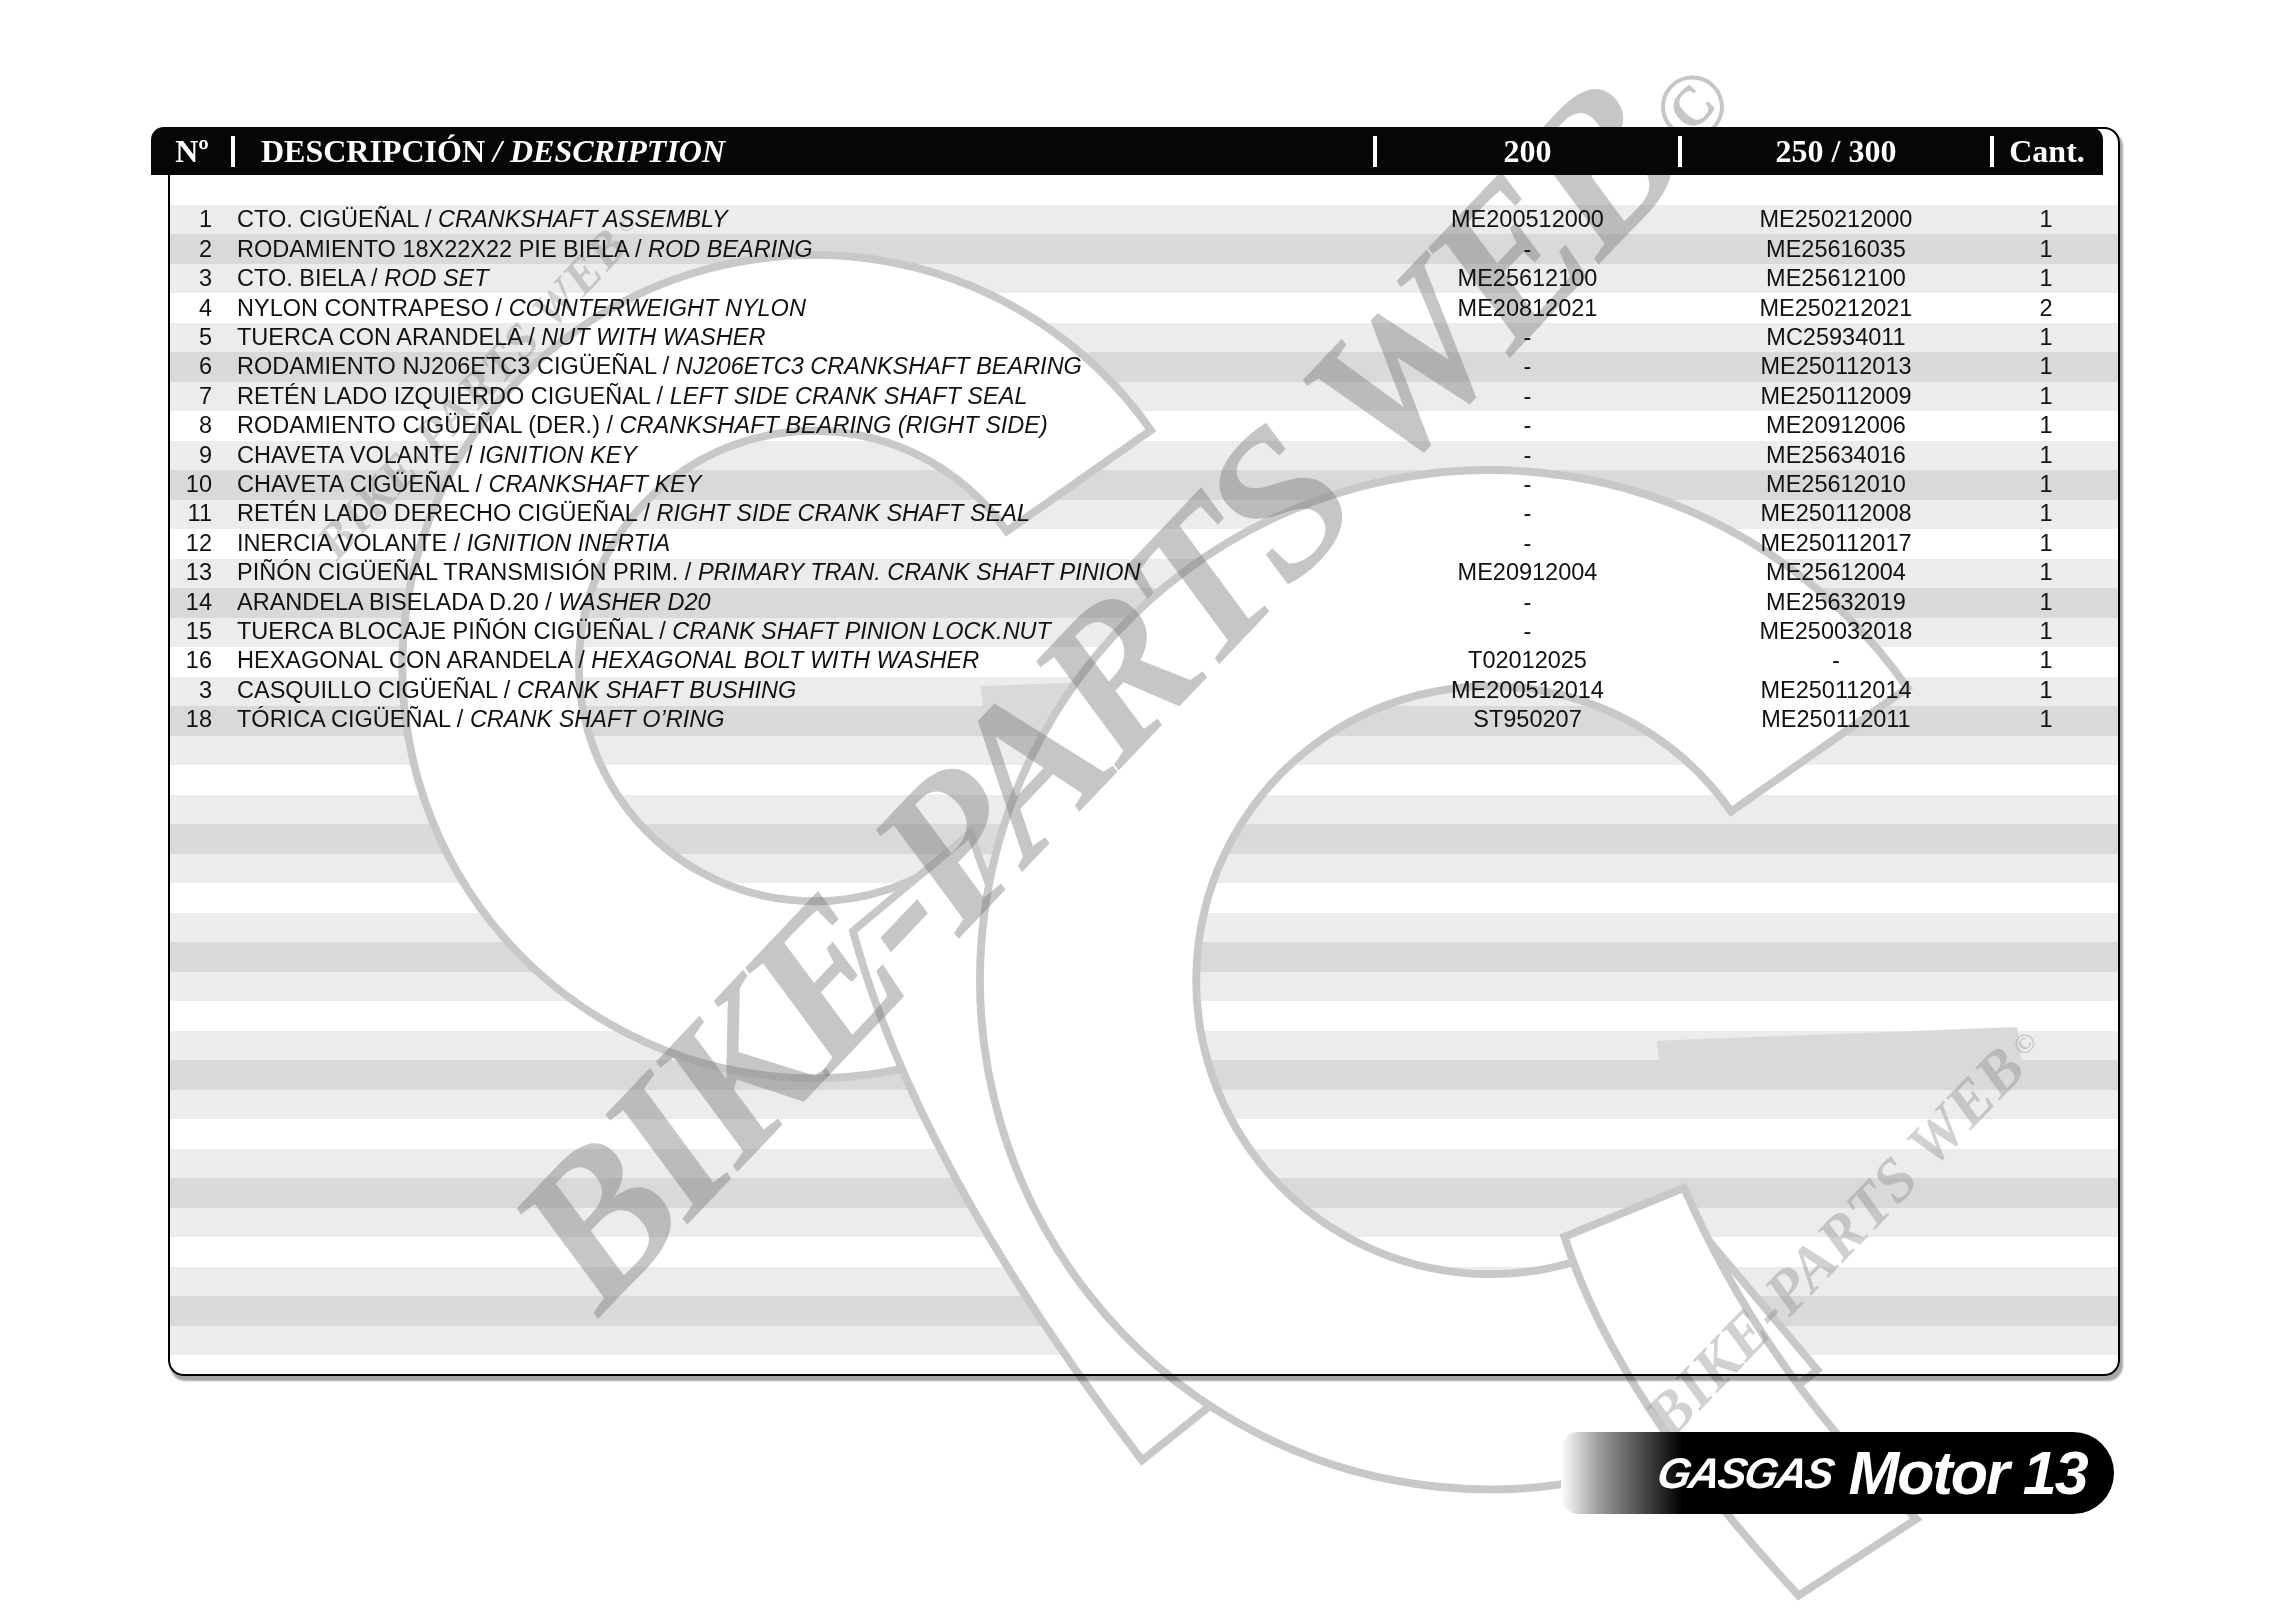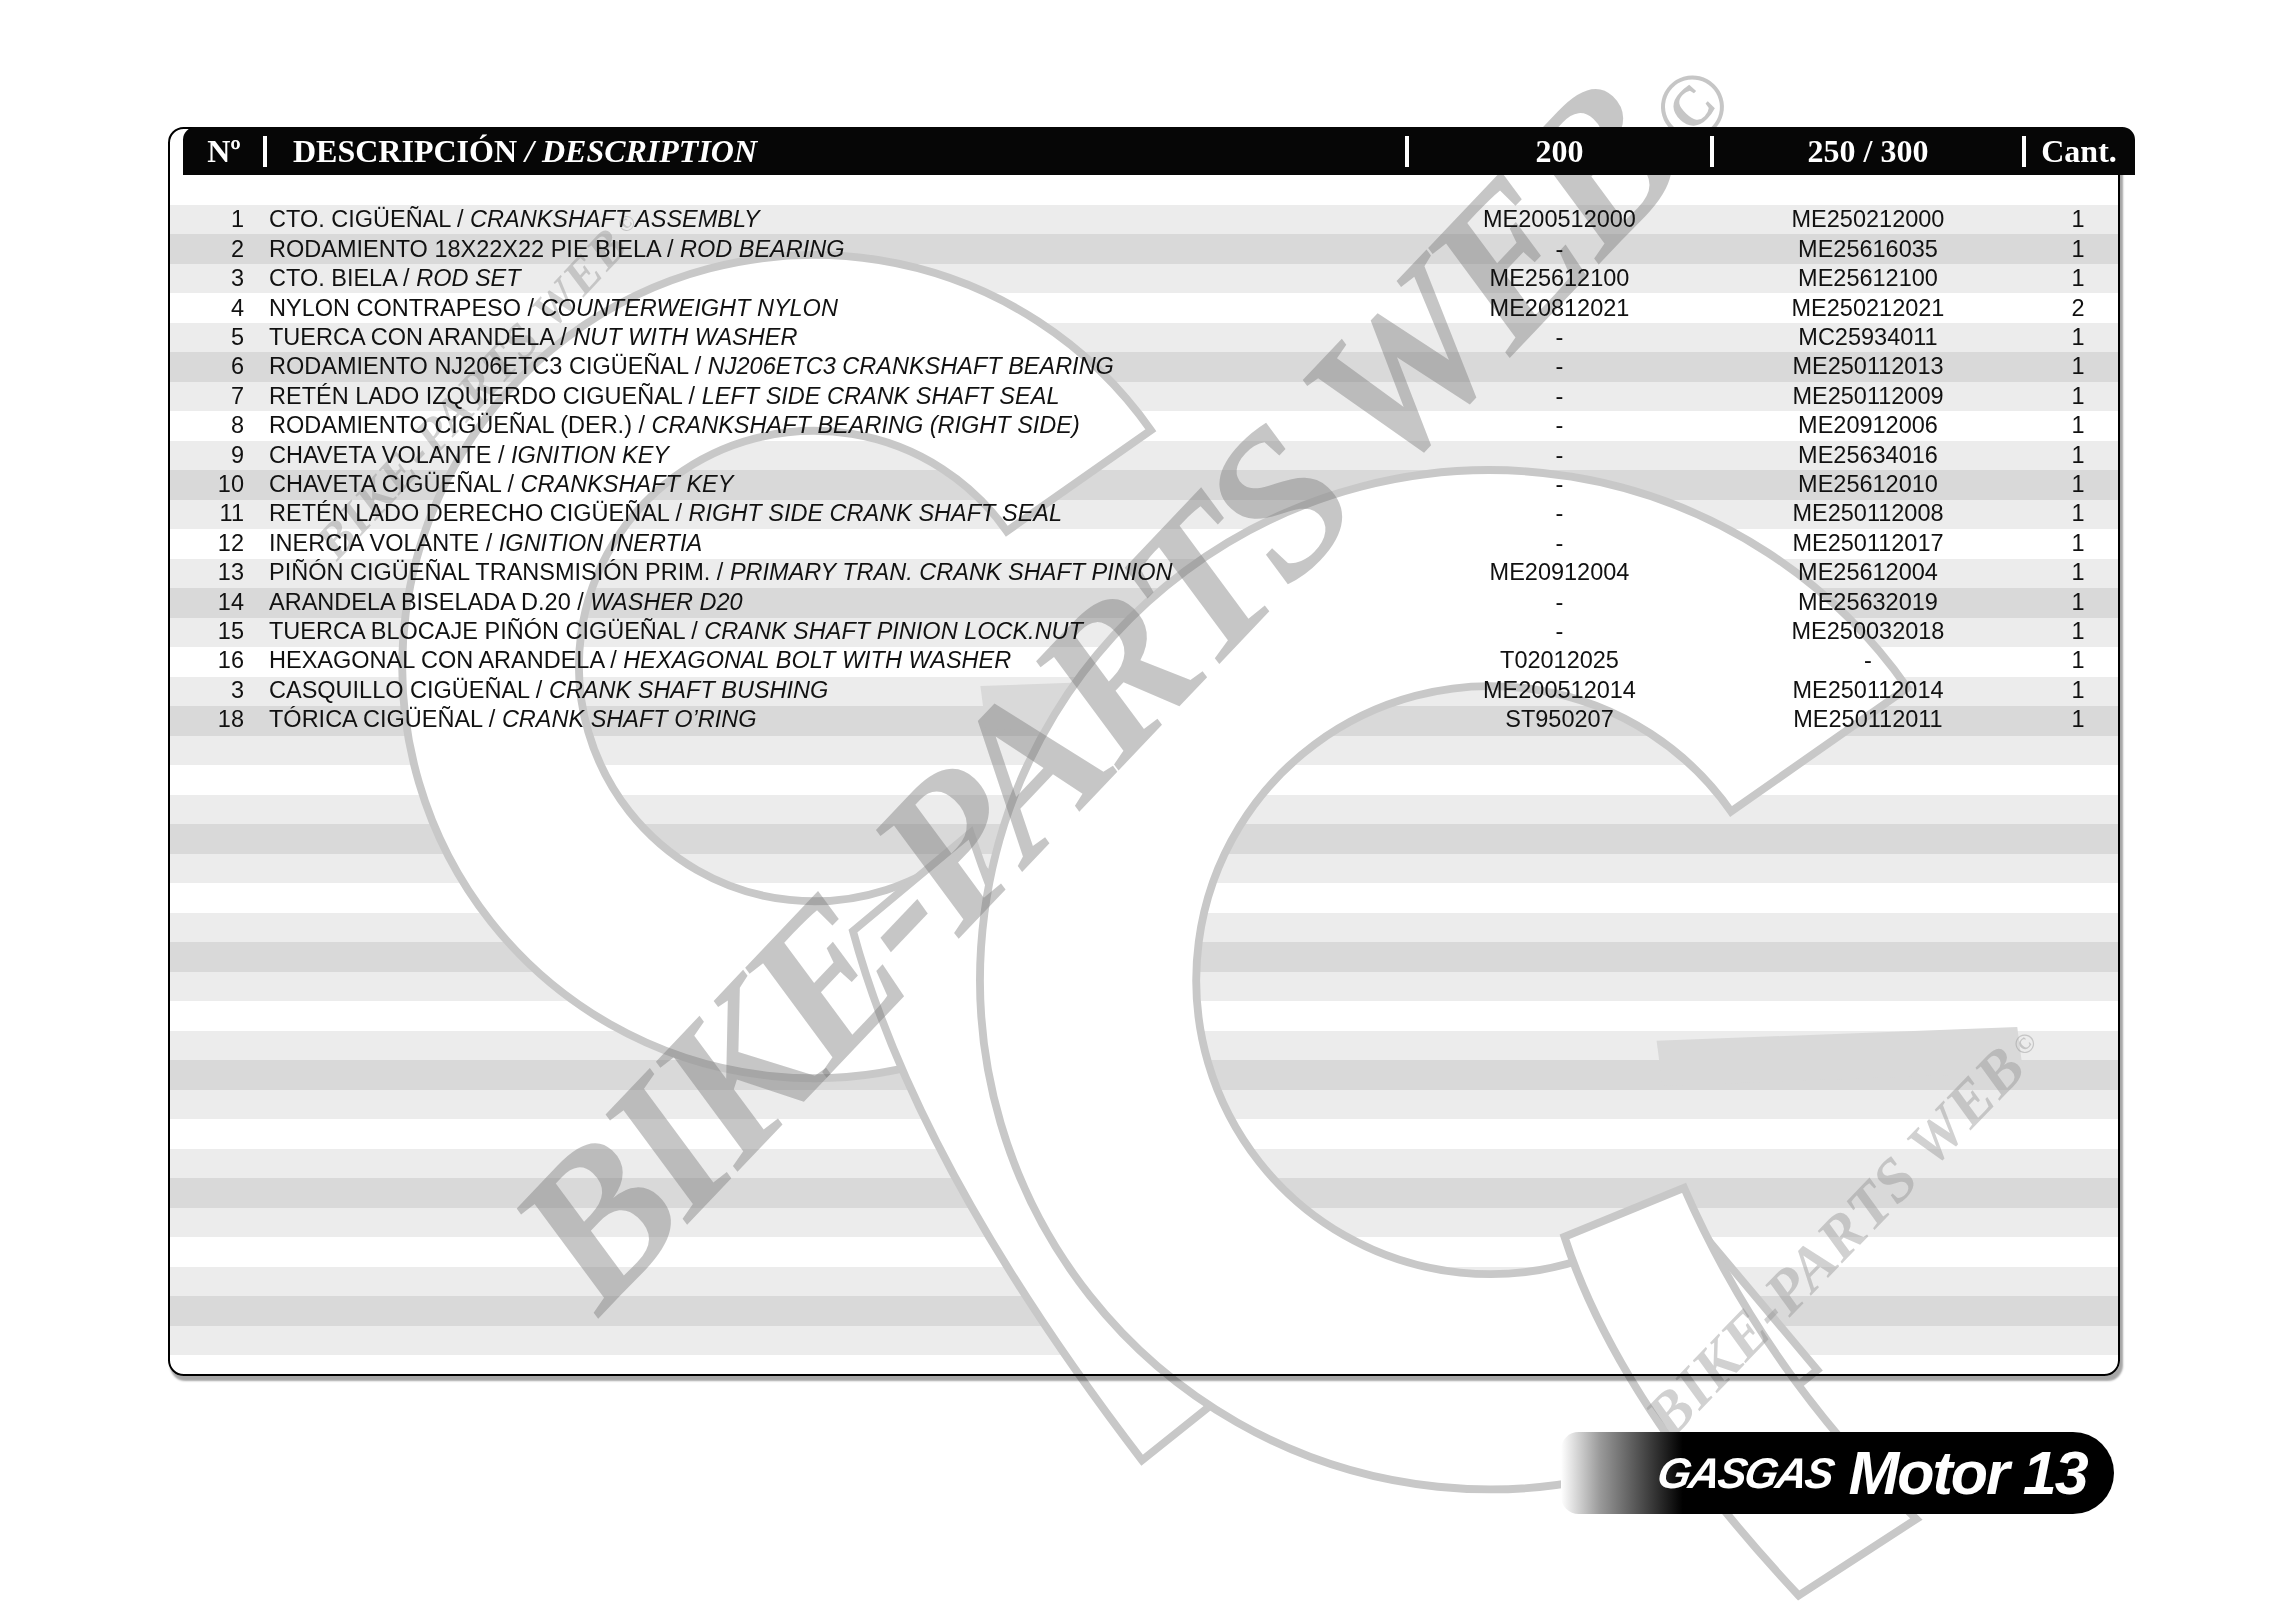--- a/index.html
+++ b/index.html
@@ -33,21 +33,21 @@
   .wm-small-bottom{left:1656px;top:1397px;font-size:61px;letter-spacing:1px;height:59px;
      line-height:59px;transform:rotate(-46deg);}
   .wm-text-small .sym{font-size:0.45em;vertical-align:11.8px;margin-left:5.9px;}
 
   
   .table-frame{position:absolute;left:168px;top:127px;width:1952px;height:1249px;
      border:2.9px solid #000;border-radius:15.7px;box-sizing:border-box;z-index:3;
      box-shadow:2.9px 4.9px 2px rgba(0,0,0,0.35);}
 
   
-  .table-content{position:absolute;left:183px;top:127px;width:1952px;height:1249px;z-index:4;}
+  .table-content{position:absolute;left:151px;top:127px;width:1952px;height:1249px;z-index:4;}
   .thead{position:absolute;left:0;top:0;width:100%;height:48px;background:#060606;
      border-radius:12.7px 12.7px 0 0;color:#ffffff;
      font-family:"Liberation Serif",serif;font-weight:bold;font-size:32px;line-height:48px;}
   .hcell{position:absolute;top:0;height:48px;}
   .h-no{left:0;width:82px;text-align:center;}
   .h-desc{left:110px;}
   .h-200{left:1224px;width:305px;text-align:center;}
   .h-250{left:1529px;width:312px;text-align:center;}
   .h-cant{left:1841px;width:110px;text-align:center;}
   .h-it{font-style:italic;}

